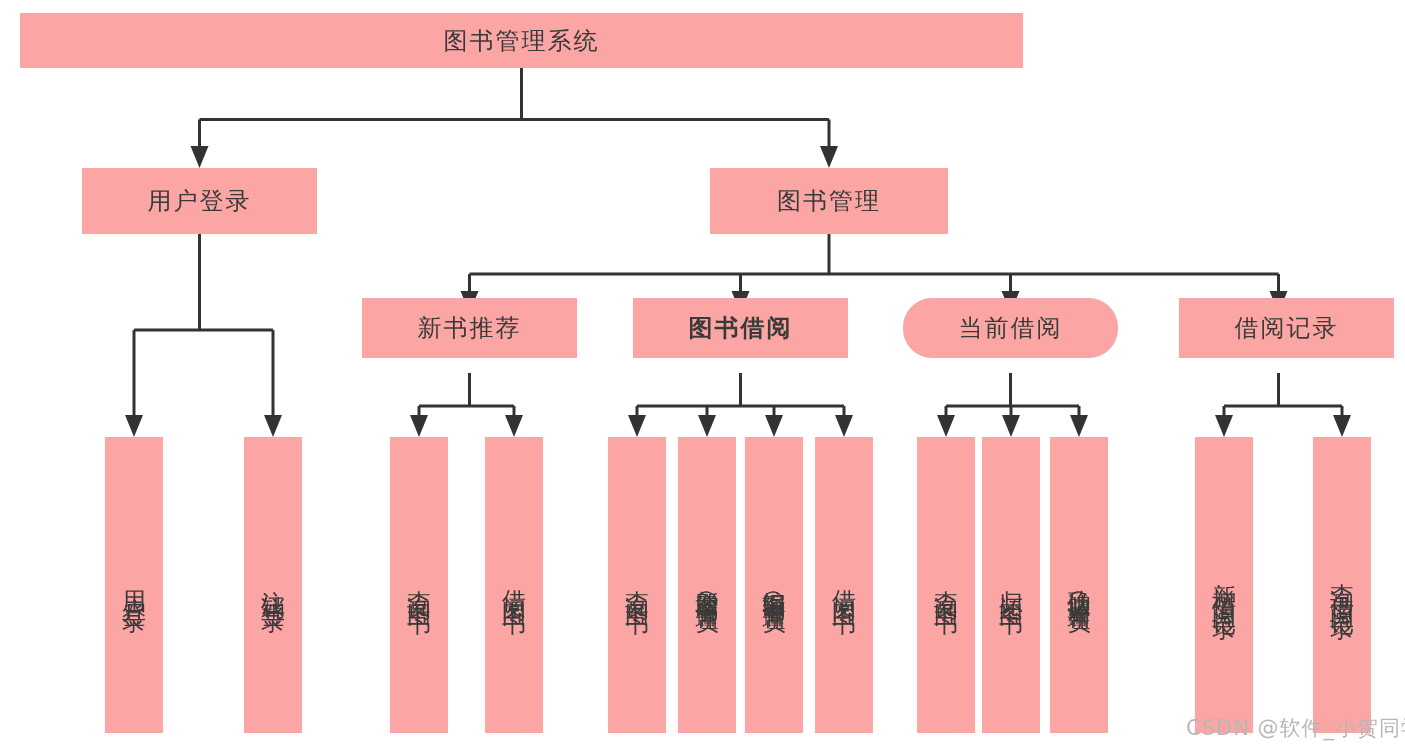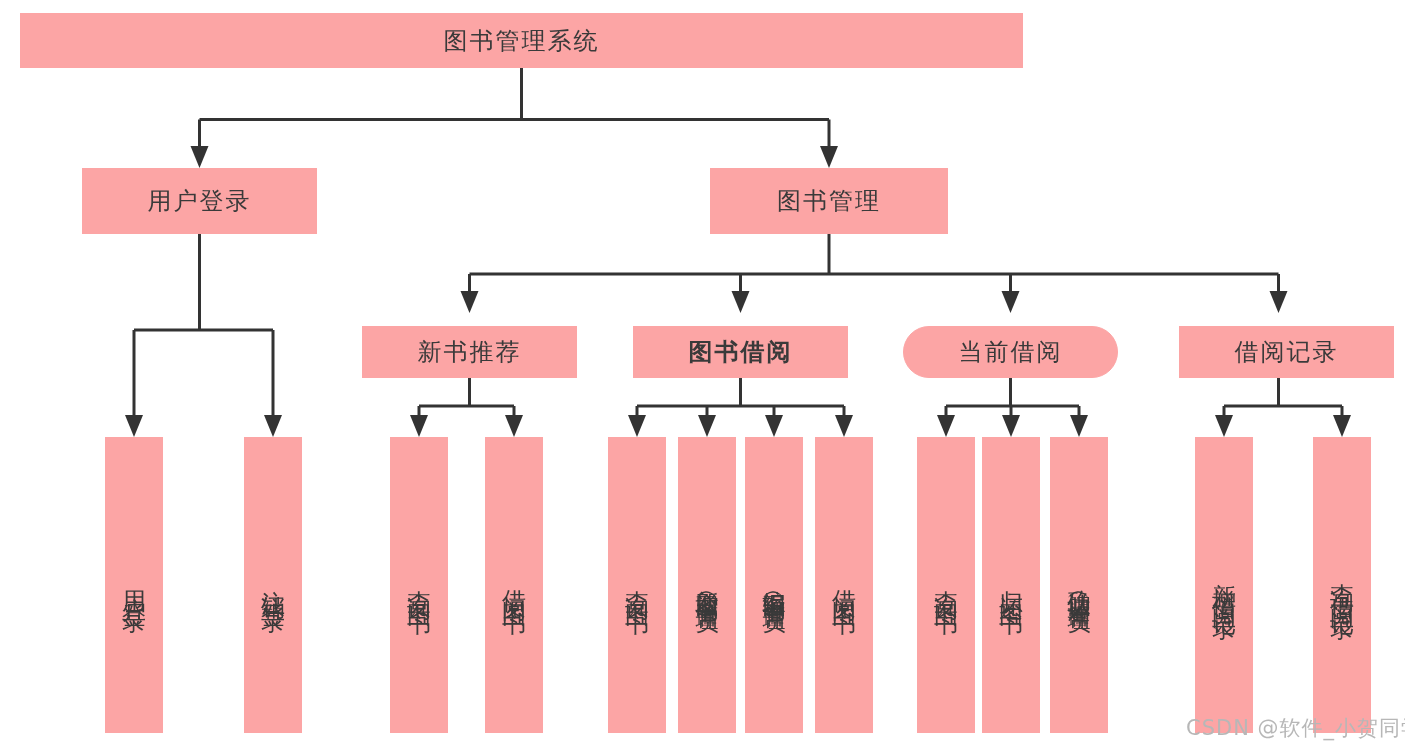--- a/index.html
+++ b/index.html
@@ -9,21 +9,21 @@
   }
   .box{
     position:absolute;box-sizing:border-box;border:1px solid #fca5a5;background:#fca5a5;
     display:flex;align-items:center;justify-content:center;
     font-size:24px;letter-spacing:2px;z-index:2;
   }
   .root{left:20px;top:13px;width:1003px;height:55px;}
   .l2{top:168px;height:66px;}
   .l2a{left:82px;width:235px;}
   .l2b{left:710px;width:238px;}
-  .l3{top:326px;height:52px;width:215px;}
+  .l3{top:298px;height:60px;width:215px;}
   .l3a{left:362px;} .l3b{left:633px;font-weight:bold;} .l3c{left:903px;border-radius:29px;} .l3d{left:1171px;margin-left:8px;}
   .leaf{top:437px;width:58px;height:296px;}
   .vtext{writing-mode:vertical-rl;text-orientation:mixed;letter-spacing:7px;line-height:1;}
   .vtext.long{letter-spacing:3px;font-size:23px;}
   svg.connectors{position:absolute;left:0;top:0;z-index:1;}
   .watermark{
     position:absolute;left:1186px;top:714px;z-index:3;white-space:nowrap;
     font-size:21px;color:#b7b7b7;letter-spacing:1px;
   }
 </style>

